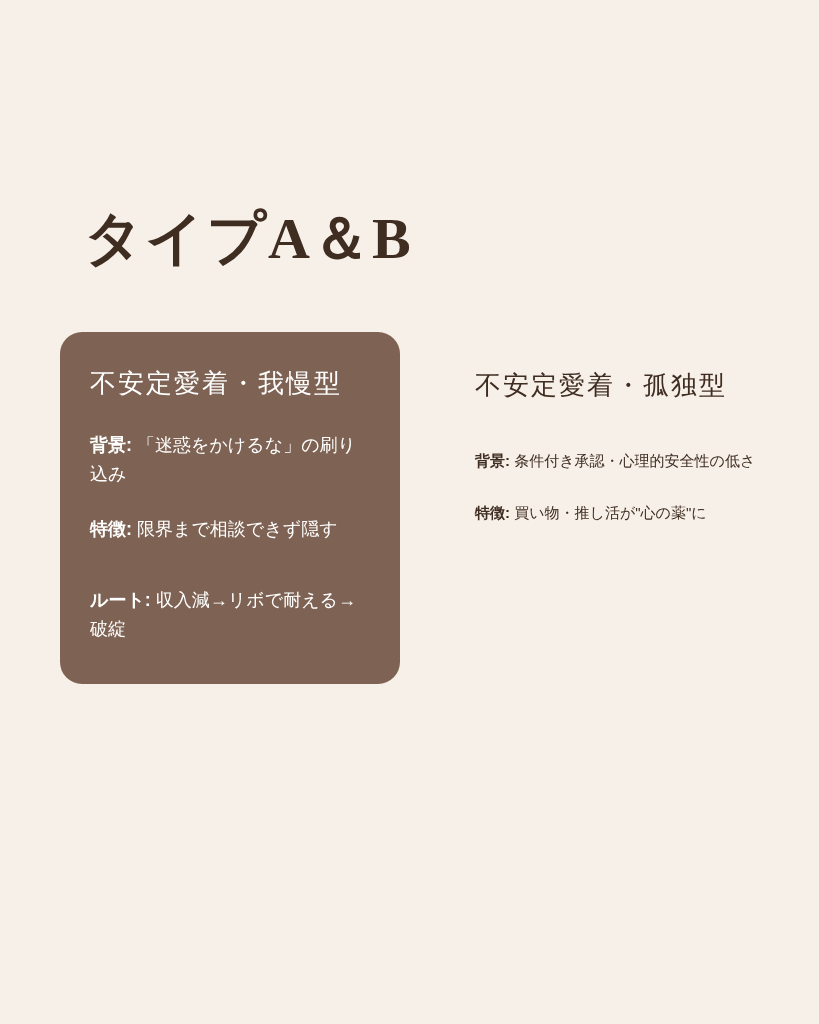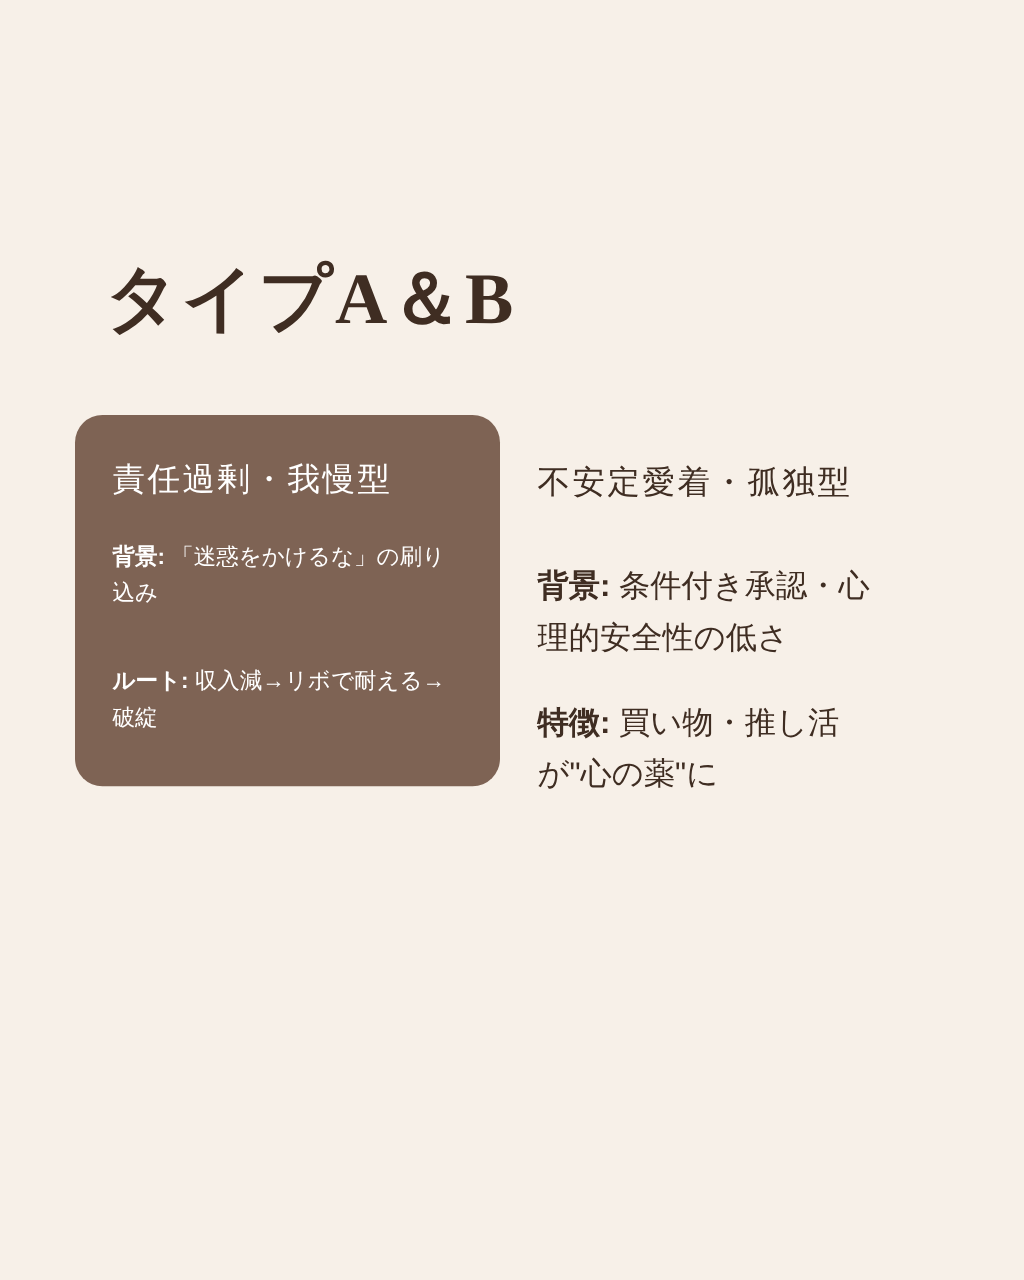--- a/index.html
+++ b/index.html
@@ -72,31 +72,32 @@
   .card-a .entry .lbl {
     font-weight: 700;
   }
 
   
   .card-b {
     width: 330px;
     box-sizing: border-box;
     padding: 36px 10px 0 30px;
     color: #3f2d22;
+    margin-left: 45px;
   }
   .card-b .card-heading {
     font-size: 26px;
     font-weight: 500;
     letter-spacing: 2px;
     margin: 0 0 46px 0;
     color: #3f2d22;
     line-height: 1.35;
   }
   .card-b .entry {
-    font-size: 25px;
+    font-size: 15px;
     line-height: 1.62;
     margin-bottom: 28px;
     color: #3f2d22;
   }
   .card-b .entry:last-child {
     margin-bottom: 0;
   }
   .card-b .entry .lbl {
     font-weight: 700;
   }
@@ -104,27 +105,31 @@
 </head>
 <body>
 
 <div class="page">
 
   <div class="title">タイプA＆B</div>
 
   <div class="columns">
 
     <div class="card-a">
-      <div class="card-heading">責任過剰・我慢型</div>
+      <div class="card-heading">不安定愛着・我慢型</div>
 
       <div class="entry">
         <span class="lbl">背景:</span>
         <span>「迷惑をかけるな」の刷り込み</span>
       </div>
 
+      <div class="entry">
+        <span class="lbl">特徴:</span>
+        <span>限界まで相談できず隠す</span>
+      </div>
 
       <div class="entry">
         <span class="lbl">ルート:</span>
         <span>収入減→リボで耐える→破綻</span>
       </div>
     </div>
 
     <div class="card-b">
       <div class="card-heading">不安定愛着・孤独型</div>
 

